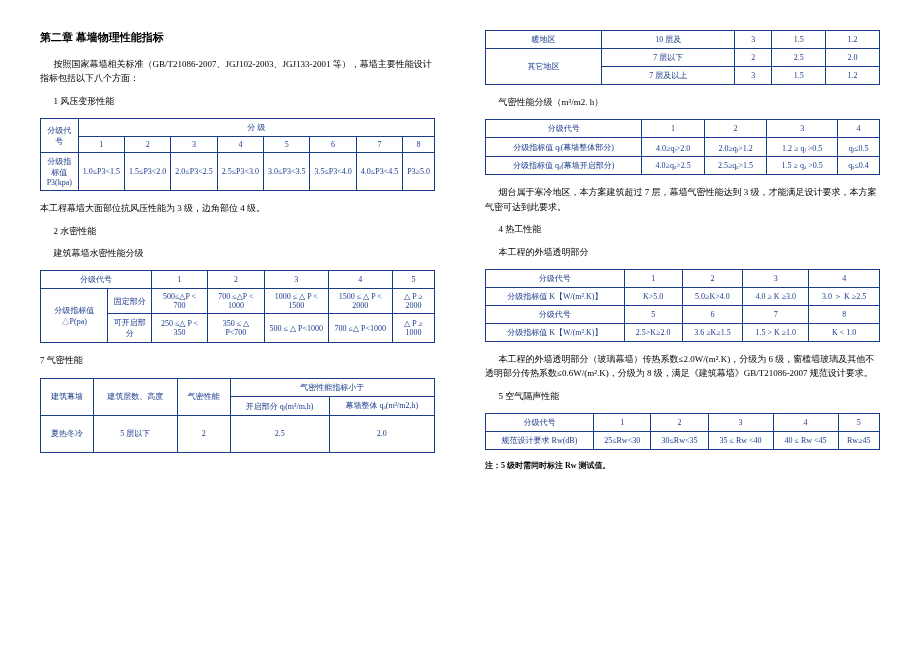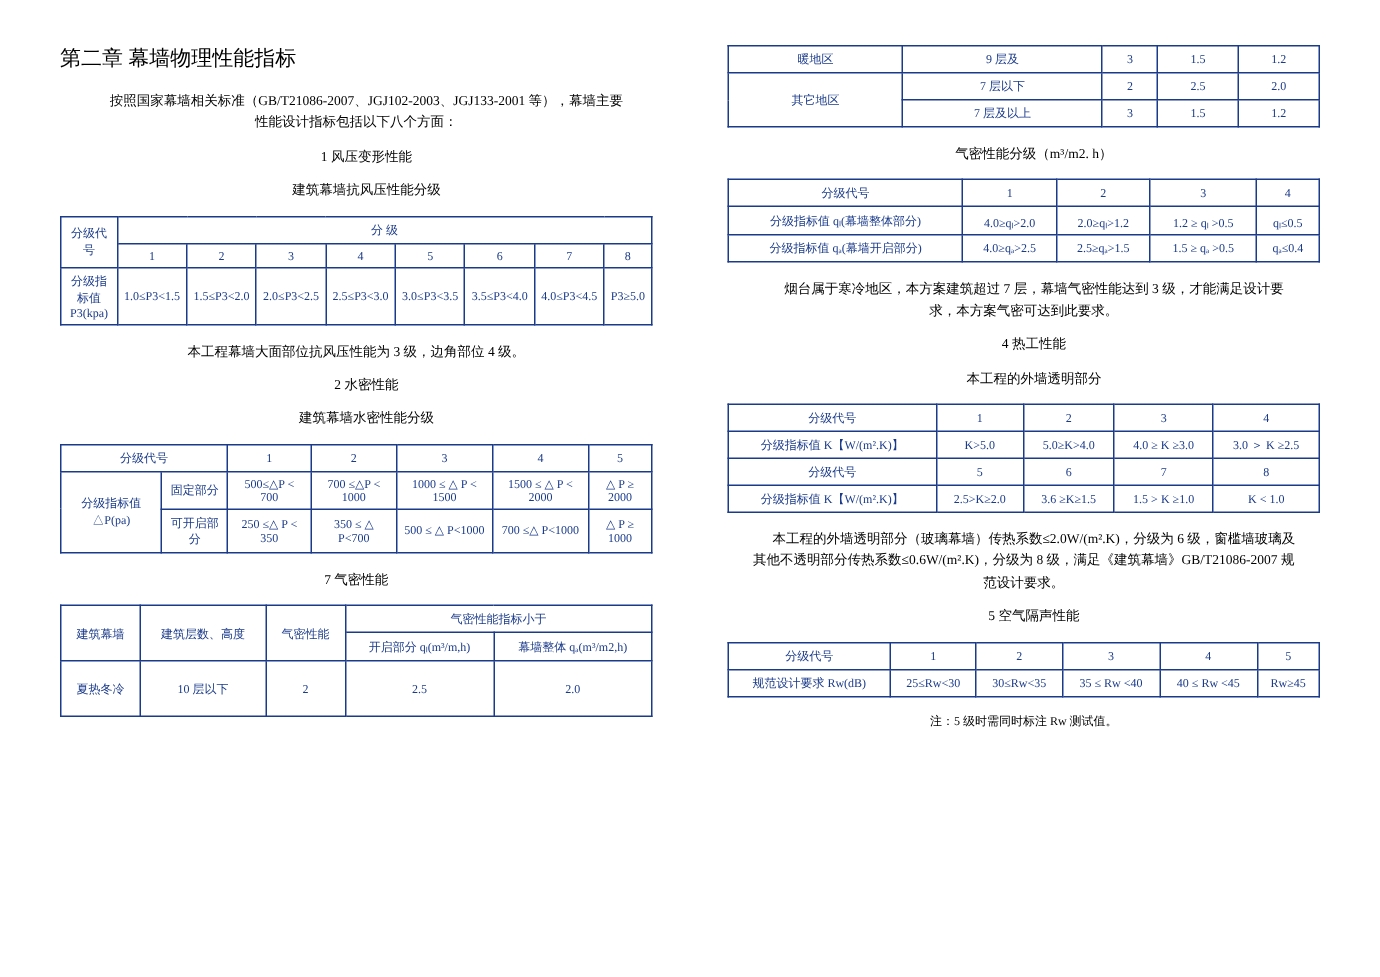--- a/index.html
+++ b/index.html
@@ -13,55 +13,53 @@
     box-sizing: border-box;
   }
   .columns {
     display: flex;
     gap: 50px;
   }
   .col {
     flex: 1;
   }
   h2 {
-    font-size: 14px;
-    font-weight: normal;
+    font-size: 11px;
+    font-weight: bold;
     margin: 10px 0 12px 0;
   }
   p {
-    margin: 8px 16px;
+    margin: 8px 0;
     line-height: 1.6;
-    text-align: center;
   }
   .indent { text-indent: 1.5em; }
   table {
     border-collapse: collapse;
     margin: 10px 0;
     font-size: 8px;
     color: #1a3a8a;
   }
   table td, table th {
     border: 1px solid #1a3a8a;
     padding: 3px 4px;
     text-align: center;
     vertical-align: middle;
   }
-  .note { font-size: 8px; margin-top: 4px; }
+  .note { font-size: 8px; margin-top: 4px; font-weight: bold; }
 </style>
 </head>
 <body>
 
 <div class="columns">
 <div class="col">
 
   <h2>第二章 幕墙物理性能指标</h2>
   <p class="indent">按照国家幕墙相关标准（GB/T21086-2007、JGJ102-2003、JGJ133-2001 等），幕墙主要性能设计指标包括以下八个方面：</p>
 
   <p class="indent">1 风压变形性能</p>
-  <p class="indent">建筑幕墙抗风压性能分级</p>
 
   <table style="width:100%;">
     <tbody>
           <tr>
       <td rowspan="2">分级代号</td>
       <td colspan="8">分 级</td>
     </tr>
     <tr>
       <td>1</td>
             <td>2</td>
@@ -131,37 +129,37 @@
       <td rowspan="2">建筑层数、高度</td>
       <td rowspan="2">气密性能</td>
       <td colspan="2">气密性能指标小于</td>
     </tr>
     <tr>
       <td>开启部分 qₗ(m³/m,h)</td>
       <td>幕墙整体 qₐ(m³/m2,h)</td>
     </tr>
     <tr>
       <td style="height:30px;">夏热冬冷</td>
-      <td>10 层以下</td>
+      <td>5 层以下</td>
       <td>2</td>
       <td>2.5</td>
       <td>2.0</td>
     </tr>
   </tbody>
       </table>
 
 </div>
 
 <div class="col">
 
   <table style="width:100%;">
     <tbody>
           <tr>
       <td>暖地区</td>
-      <td>9 层及</td>
+      <td>10 层及</td>
       <td>3</td>
       <td>1.5</td>
       <td>1.2</td>
     </tr>
     <tr>
       <td rowspan="2">其它地区</td>
       <td>7 层以下</td>
       <td>2</td>
       <td>2.5</td>
       <td>2.0</td>

